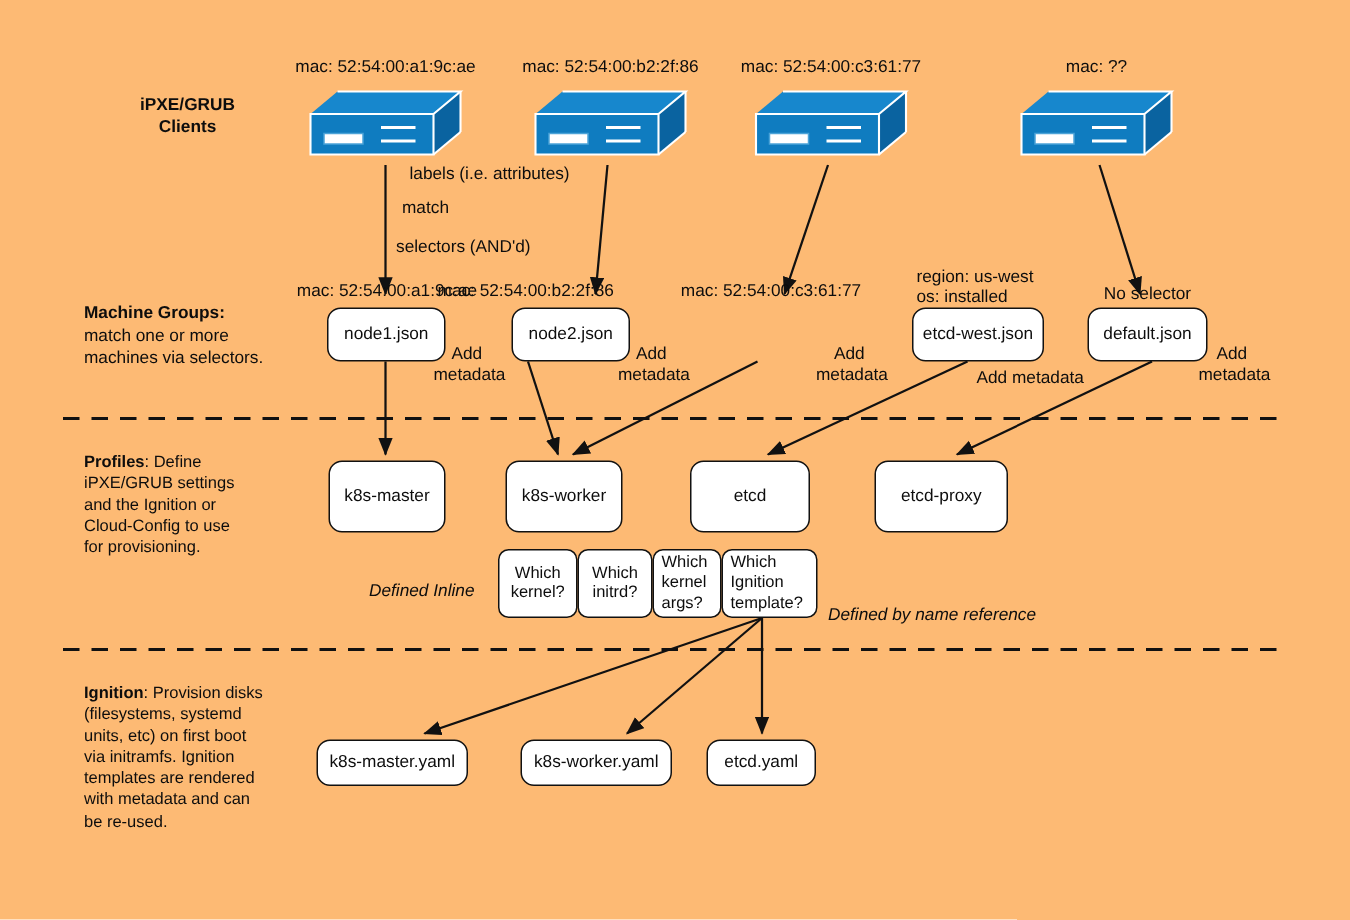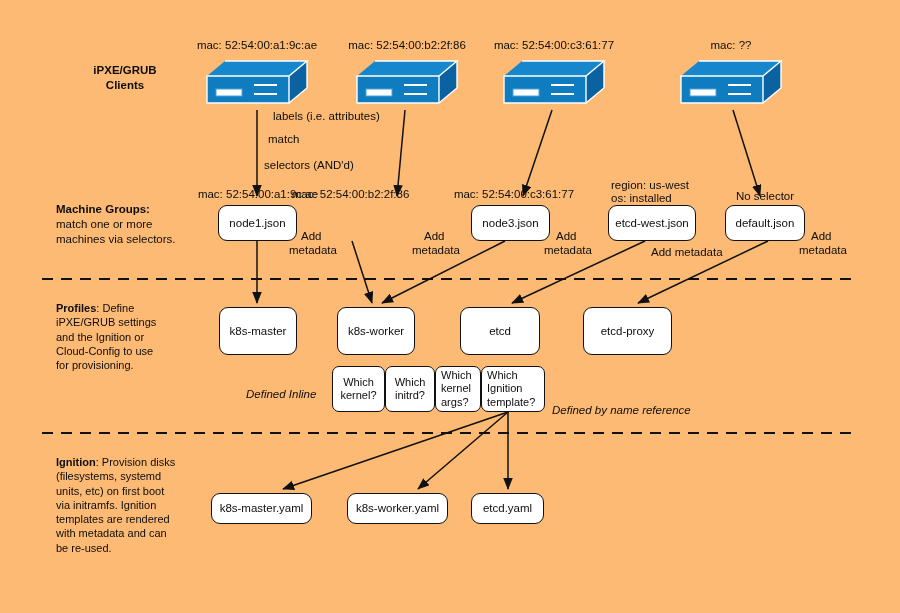--- a/index.html
+++ b/index.html
@@ -191,21 +191,21 @@
   <div class="lbl" style="left:56px; top:232px;">machines via selectors.</div>
 
   <div class="lbl center" style="left:183px; top:187px; width:150px;">mac: 52:54:00:a1:9c:ae</div>
   <div class="lbl center" style="left:253px; top:187px; width:195px;">mac: 52:54:00:b2:2f:86</div>
   <div class="lbl center" style="left:434px; top:187px; width:160px;">mac: 52:54:00:c3:61:77</div>
   <div class="lbl" style="left:611px; top:178px;">region: us-west</div>
   <div class="lbl" style="left:611px; top:191px;">os: installed</div>
   <div class="lbl center" style="left:707px; top:189px; width:116px;">No selector</div>
 
   <div class="box" style="left:218px; top:205px; width:79px; height:36px;">node1.json</div>
-  <div class="box" style="left:471px; top:205px; width:79px; height:36px;">node3.json</div>
+  <div class="box" style="left:341px; top:205px; width:79px; height:36px;">node2.json</div>
   <div class="box" style="left:608px; top:205px; width:88px; height:36px;">etcd-west.json</div>
   <div class="box" style="left:725px; top:205px; width:80px; height:36px;">default.json</div>
 
   <div class="lbl" style="left:301px; top:229px;">Add</div>
   <div class="lbl" style="left:289px; top:243px;">metadata</div>
 
   <div class="lbl" style="left:424px; top:229px;">Add</div>
   <div class="lbl" style="left:412px; top:243px;">metadata</div>
 
   <div class="lbl" style="left:556px; top:229px;">Add</div>

